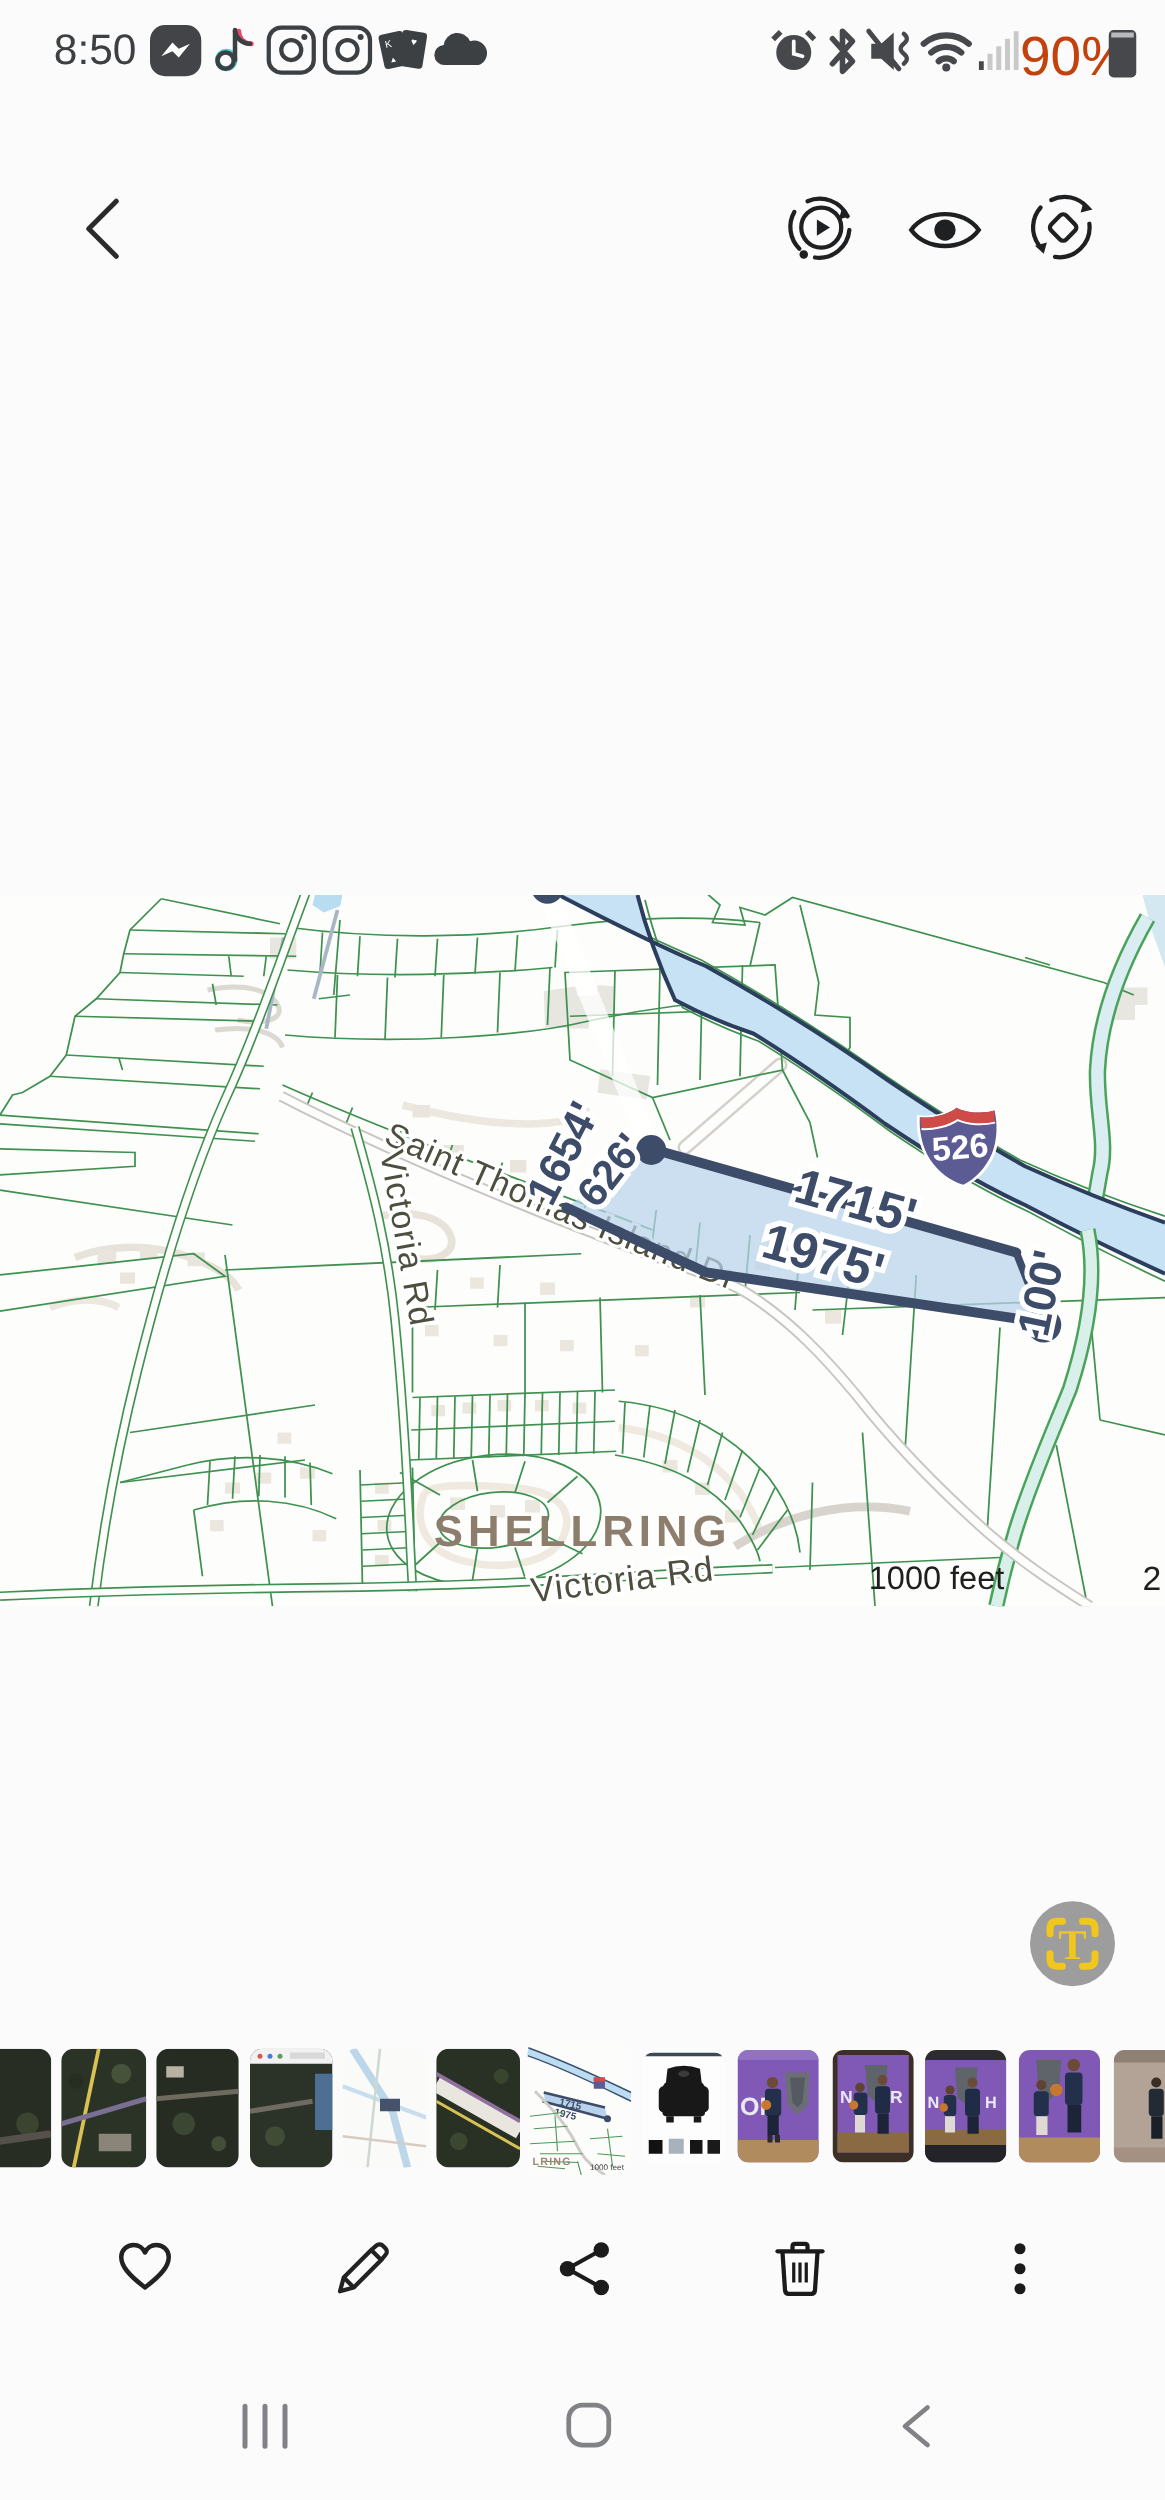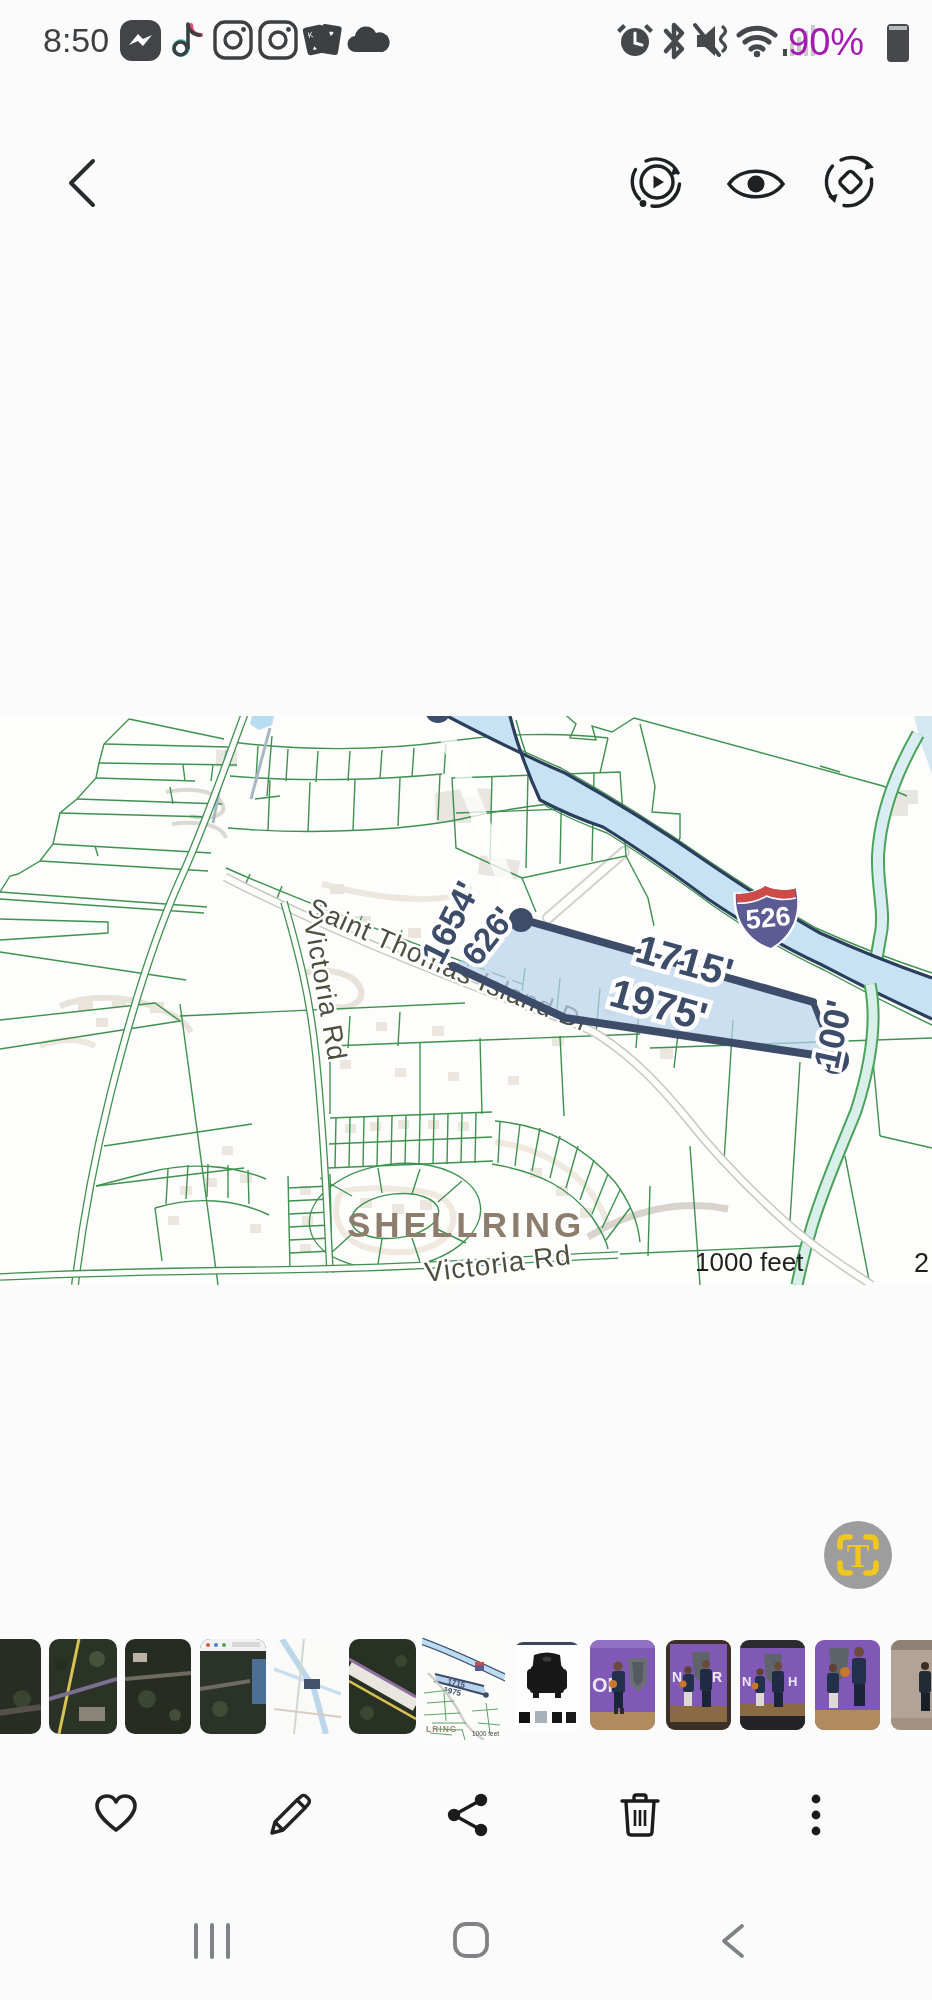--- a/index.html
+++ b/index.html
@@ -87,21 +87,21 @@
   <svg class="abs" style="left:783px;top:22px" width="32" height="36" viewBox="0 0 32 36">
       <g>
         <rect x="0" y="27" width="4" height="7" fill="#46484c"></rect>
         <rect x="7" y="21" width="4" height="13" fill="#c9c9c9"></rect>
         <rect x="14" y="15" width="4" height="19" fill="#c9c9c9"></rect>
         <rect x="21" y="9" width="4" height="25" fill="#c9c9c9"></rect>
         <rect x="28" y="3" width="4" height="31" fill="#c9c9c9"></rect>
       </g>
     </svg>
 
-  <div class="abs" style="left:788px;top:21px;font-size:38px;color:#a21caf">90%</div>
+  <div class="abs" style="left:816px;top:21px;font-size:44px;color:#c2410c">90%</div>
 
   <svg class="abs" style="left:884px;top:18px" width="28" height="46" viewBox="0 0 28 46">
       <rect x="3" y="6" width="22" height="38" rx="4" fill="#46484c"></rect>
       <rect x="5" y="8" width="18" height="4" fill="#b9babc"></rect>
     </svg>
 </div>
 
 <div class="abs" style="left:0;top:130px;width:932px;height:110px">
 
   <svg class="abs" style="left:62px;top:25px" width="40" height="56" viewBox="0 0 40 56">

